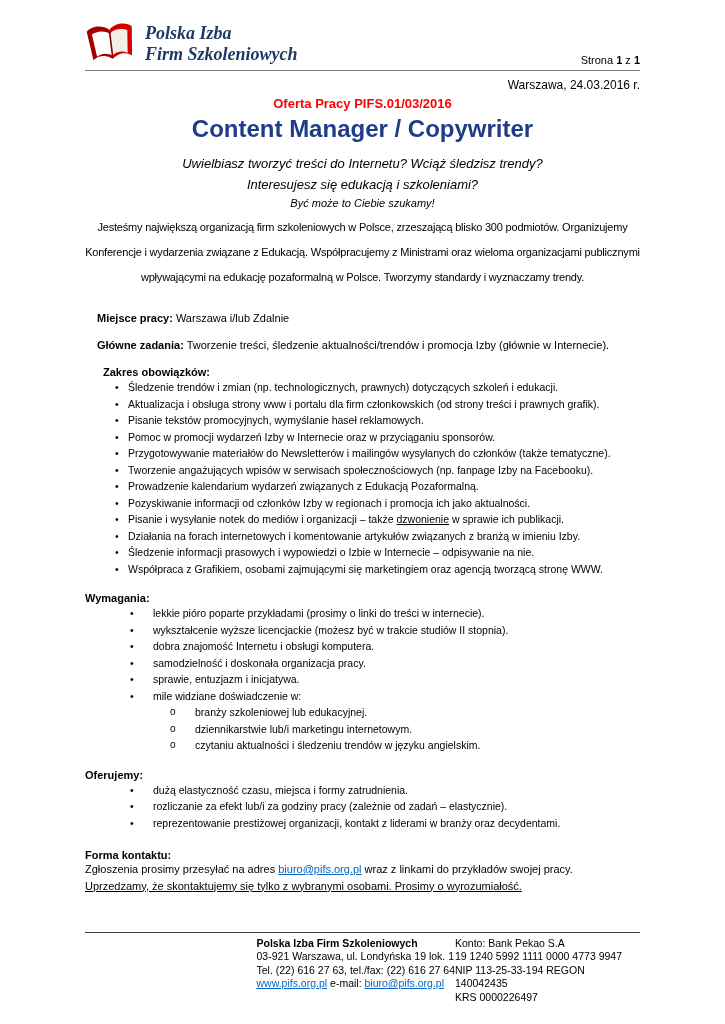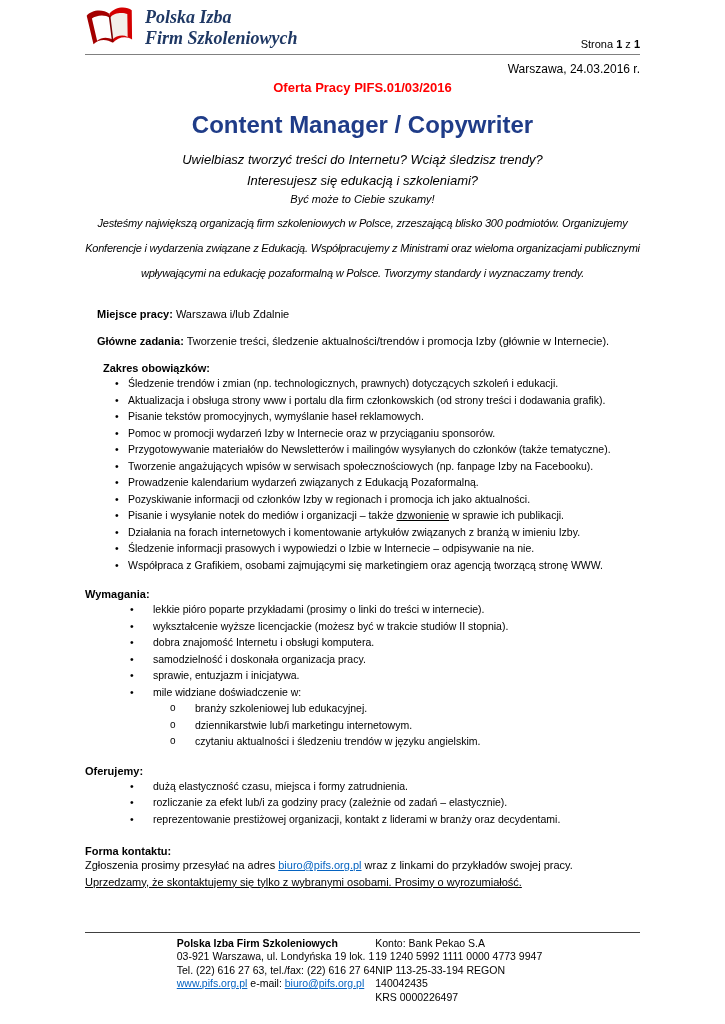--- a/index.html
+++ b/index.html
@@ -5,21 +5,21 @@
   * { margin:0; padding:0; box-sizing:border-box; }
   html, body { background:#e9e9e9; }
   body {
     width:725px;
     font-family:"Liberation Sans", sans-serif;
     color:#000;
   }
   .page {
     width:725px; height:1024px;
     background:#fff;
-    padding:4px 85px 0 85px;
+    padding:20px 85px 0 85px;
     position:relative;
     overflow:hidden;
   }
 
   
   .header-top {
     display:flex; justify-content:space-between; align-items:flex-end;
     padding-bottom:3px;
     border-bottom:1px solid #808080;
   }
@@ -29,28 +29,28 @@
     font-family:"Liberation Serif", serif;
     font-style:italic; font-weight:bold;
     color:#1f3864; font-size:18px; line-height:21px;
     white-space:nowrap;
   }
   .page-count { font-size:11px; padding-bottom:1px; }
   .date-line { text-align:right; font-size:12px; margin-top:7px; }
 
   
   .offer-code { text-align:center; color:#ff0000; font-weight:bold; font-size:13px; margin-top:4px; }
-  .job-title  { text-align:center; color:#1f3c88; font-weight:bold; font-size:24px; margin-top:16px; }
+  .job-title  { text-align:center; color:#1f3c88; font-weight:bold; font-size:24px; margin-top:4px; }
 
   
   .intro-q { text-align:center; font-style:italic; font-size:13px; line-height:21px; }
   .intro-q.first { margin-top:10px; }
   .intro-small { text-align:center; font-style:italic; font-size:11px; line-height:16px; }
   .about {
-    text-align:center; font-style:italic; font-size:11px;
+    text-align:center; font-size:11px;
     letter-spacing:-0.2px; line-height:25px; margin-top:4px;
   }
 
   
   .kv { font-size:11px; margin:15px 0 0 12px; white-space:nowrap; }
   .kv.first { margin-top:22px; }
   .section-heading { font-size:11px; font-weight:bold; margin-top:15px; }
   .section-heading.indented { margin-left:18px; }
 
   ul.bullets { list-style:none; font-size:10.5px; line-height:16.5px; margin-top:1px; }
@@ -70,21 +70,21 @@
   .contact-line { font-size:11px; line-height:16.5px; white-space:nowrap; }
   .contact-line.mt { margin-top:0; }
   .u { text-decoration:underline; }
   a.link { color:#0563c1; text-decoration:underline; cursor:pointer; }
 
   
   .footer {
     position:absolute; left:85px; right:85px; bottom:20px;
     border-top:1px solid #404040; padding-top:4px;
   }
-  .footer-cols { display:flex; justify-content:center;margin-left:12px; }
+  .footer-cols { display:flex; justify-content:flex-end;margin-left:12px; }
   .footer-left, .footer-right { font-size:10.5px; line-height:13.5px; }
   .footer-right { width:185px; }
   .f-bold { font-weight:bold; }
 </style>
 </head>
 <body>
 
 <div class="page">
 
   <div class="header-top">
@@ -117,21 +117,21 @@
   <p class="intro-q">Interesujesz się edukacją i szkoleniami?</p>
   <p class="intro-small">Być może to Ciebie szukamy!</p>
   <p class="about">Jesteśmy największą organizacją firm szkoleniowych w Polsce, zrzeszającą blisko 300 podmiotów. Organizujemy Konferencje i wydarzenia związane z Edukacją. Współpracujemy z Ministrami oraz wieloma organizacjami publicznymi wpływającymi na edukację pozaformalną w Polsce. Tworzymy standardy i wyznaczamy trendy.</p>
 
   <p class="kv first"><b>Miejsce pracy:</b><span> Warszawa i/lub Zdalnie</span></p>
   <p class="kv"><b>Główne zadania:</b><span> Tworzenie treści, śledzenie aktualności/trendów i promocja Izby (głównie w Internecie).</span></p>
 
   <div class="section-heading indented">Zakres obowiązków:</div>
   <ul class="bullets duties">
     <li>Śledzenie trendów i zmian (np. technologicznych, prawnych) dotyczących szkoleń i edukacji.</li>
-    <li>Aktualizacja i obsługa strony www i portalu dla firm członkowskich (od strony treści i dodawania grafik).</li>
+    <li>Aktualizacja i obsługa strony www i portalu dla firm członkowskich (od strony treści i prawnych grafik).</li>
     <li>Pisanie tekstów promocyjnych, wymyślanie haseł reklamowych.</li>
     <li>Pomoc w promocji wydarzeń Izby w Internecie oraz w przyciąganiu sponsorów.</li>
     <li>Przygotowywanie materiałów do Newsletterów i mailingów wysyłanych do członków (także tematyczne).</li>
     <li>Tworzenie angażujących wpisów w serwisach społecznościowych (np. fanpage Izby na Facebooku).</li>
     <li>Prowadzenie kalendarium wydarzeń związanych z Edukacją Pozaformalną.</li>
     <li>Pozyskiwanie informacji od członków Izby w regionach i promocja ich jako aktualności.</li>
     <li><span>Pisanie i wysyłanie notek do mediów i organizacji – także </span><span class="u">dzwonienie</span><span> w sprawie ich publikacji.</span></li>
     <li>Działania na forach internetowych i komentowanie artykułów związanych z branżą w imieniu Izby.</li>
     <li>Śledzenie informacji prasowych i wypowiedzi o Izbie w Internecie – odpisywanie na nie.</li>
     <li>Współpraca z Grafikiem, osobami zajmującymi się marketingiem oraz agencją tworzącą stronę WWW.</li>

